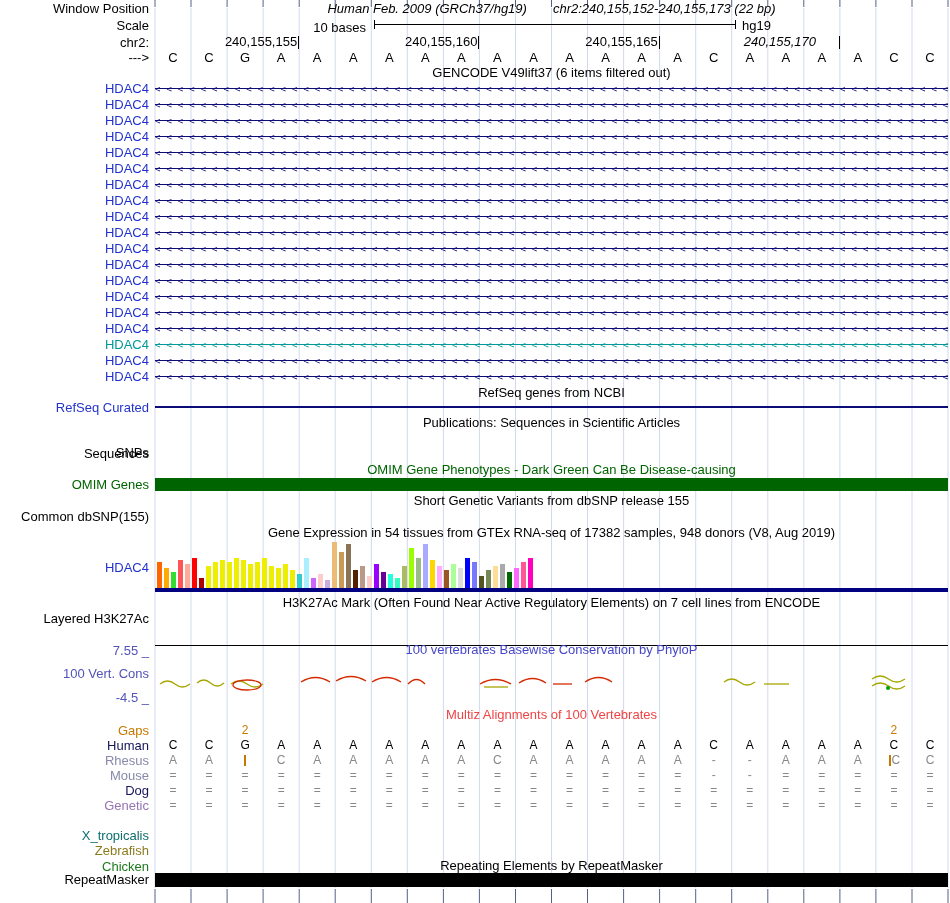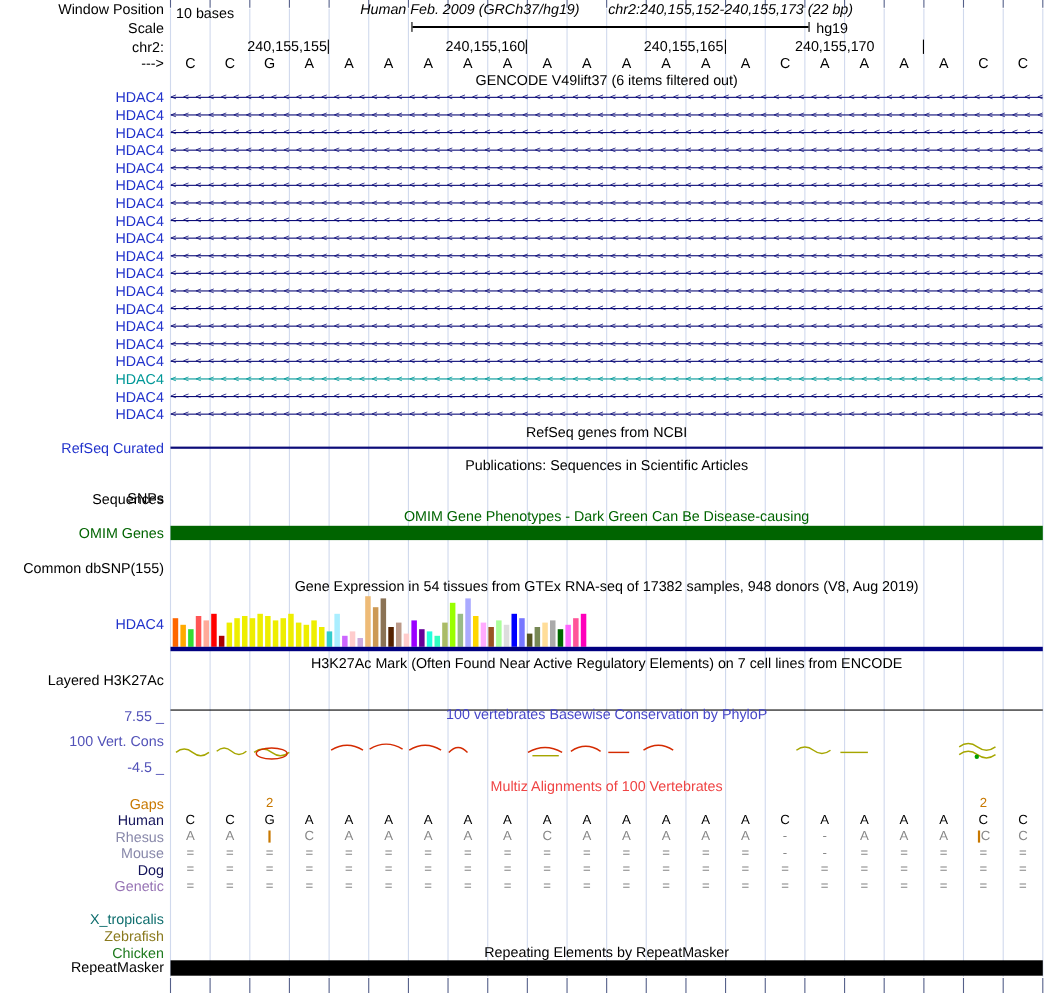--- a/index.html
+++ b/index.html
@@ -7,21 +7,21 @@
            font-size:13px;color:#000;background:#fff;overflow:hidden;}
   svg.layer{position:absolute;left:0;top:0;pointer-events:none;}
   .lbl{position:absolute;left:0;width:149px;text-align:right;height:15px;line-height:15px;white-space:nowrap;}
   .title{position:absolute;left:155px;width:793px;text-align:center;height:14px;line-height:14px;white-space:nowrap;}
   .blue{color:#2233cc}
   .green{color:#006400}
   .cons{color:#5252b8}
   .consT{color:#4646c8}
   .mzT{color:#ef4444}
   .hdr{position:absolute;left:155px;top:1px;width:793px;display:flex;justify-content:center;gap:26px;white-space:nowrap;font-style:italic;}
-  .scaleval{position:absolute;left:160px;top:4px;width:206px;text-align:left;}
+  .scaleval{position:absolute;left:160px;top:20px;width:206px;text-align:right;}
   #scale-bracket{position:absolute;left:374px;top:20px;width:360px;height:9px;
       border-left:1px solid #000;border-right:1px solid #000;
       background:linear-gradient(to bottom,transparent 4px,#000 4px,#000 5px,transparent 5px);}
   #hg19{position:absolute;left:742px;top:18px;}
   .coordtext{position:absolute;width:110px;text-align:right;top:35px;height:14px;line-height:14px;}
   .coordtick{position:absolute;top:36px;width:1px;height:13px;background:#000;}
   .base{position:absolute;top:50px;height:15px;line-height:15px;text-align:center;}
   .generow{position:absolute;width:793px;left:155px;height:16px;overflow:hidden;}
   .geneline{position:absolute;left:0;top:7px;width:100%;height:1px;}
   .genearrows{position:absolute;left:0;top:0;width:100%;height:16px;line-height:16px;
@@ -126,21 +126,21 @@
 
   <div class="lbl" style="top:35px">chr2:</div>
   <div class="lbl" style="top:50px">---&gt;</div>
   <div id="coords">
       <div class="coordtext" style="left: 187.182px;">240,155,155</div>
       <div class="coordtick" style="left: 298.182px;"></div>
       <div class="coordtext" style="left: 367.409px;">240,155,160</div>
       <div class="coordtick" style="left: 478.409px;"></div>
       <div class="coordtext" style="left: 547.636px;">240,155,165</div>
       <div class="coordtick" style="left: 658.636px;"></div>
-      <div class="coordtext" style="left: 685px;">240,155,170</div>
+      <div class="coordtext" style="left: 706px; font-style: italic;">240,155,170</div>
       <div class="coordtick" style="left: 838.864px;"></div>
     </div>
   <div id="bases">
       <span class="base" style="left: 155px; width: 36.0455px;">C</span>
       <span class="base" style="left: 191.045px; width: 36.0455px;">C</span>
       <span class="base" style="left: 227.091px; width: 36.0455px;">G</span>
       <span class="base" style="left: 263.136px; width: 36.0455px;">A</span>
       <span class="base" style="left: 299.182px; width: 36.0455px;">A</span>
       <span class="base" style="left: 335.227px; width: 36.0455px;">A</span>
       <span class="base" style="left: 371.273px; width: 36.0455px;">A</span>
@@ -265,20 +265,21 @@
   <div id="refseq-line" style="background: rgb(12, 12, 120);"></div>
 
   <div class="title" style="top:416px">Publications: Sequences in Scientific Articles</div>
   <div class="lbl" style="top:446px">Sequences</div>
   <div class="lbl" style="top:445px">SNPs</div>
 
   <div class="title green" style="top:463px">OMIM Gene Phenotypes - Dark Green Can Be Disease-causing</div>
   <div class="lbl green" style="top:477px">OMIM Genes</div>
   <div id="omim-bar" style="background: rgb(0, 100, 0);"></div>
 
+  <div class="title" style="top:494px">Short Genetic Variants from dbSNP release 155</div>
   <div class="lbl" style="top:509px">Common dbSNP(155)</div>
 
   <div class="title" style="top:526px">Gene Expression in 54 tissues from GTEx RNA-seq of 17382 samples, 948 donors (V8, Aug 2019)</div>
   <div class="lbl blue" style="top:560px">HDAC4</div>
   <div id="gtex-bars">
       <div class="gtexbar" style="left: 2px; top: 20px; height: 26px; background: rgb(255, 102, 0);"></div>
       <div class="gtexbar" style="left: 9px; top: 26px; height: 20px; background: rgb(255, 170, 0);"></div>
       <div class="gtexbar" style="left: 16px; top: 30px; height: 16px; background: rgb(51, 221, 51);"></div>
       <div class="gtexbar" style="left: 23px; top: 18px; height: 28px; background: rgb(255, 85, 85);"></div>
       <div class="gtexbar" style="left: 30px; top: 22px; height: 24px; background: rgb(255, 170, 153);"></div>

